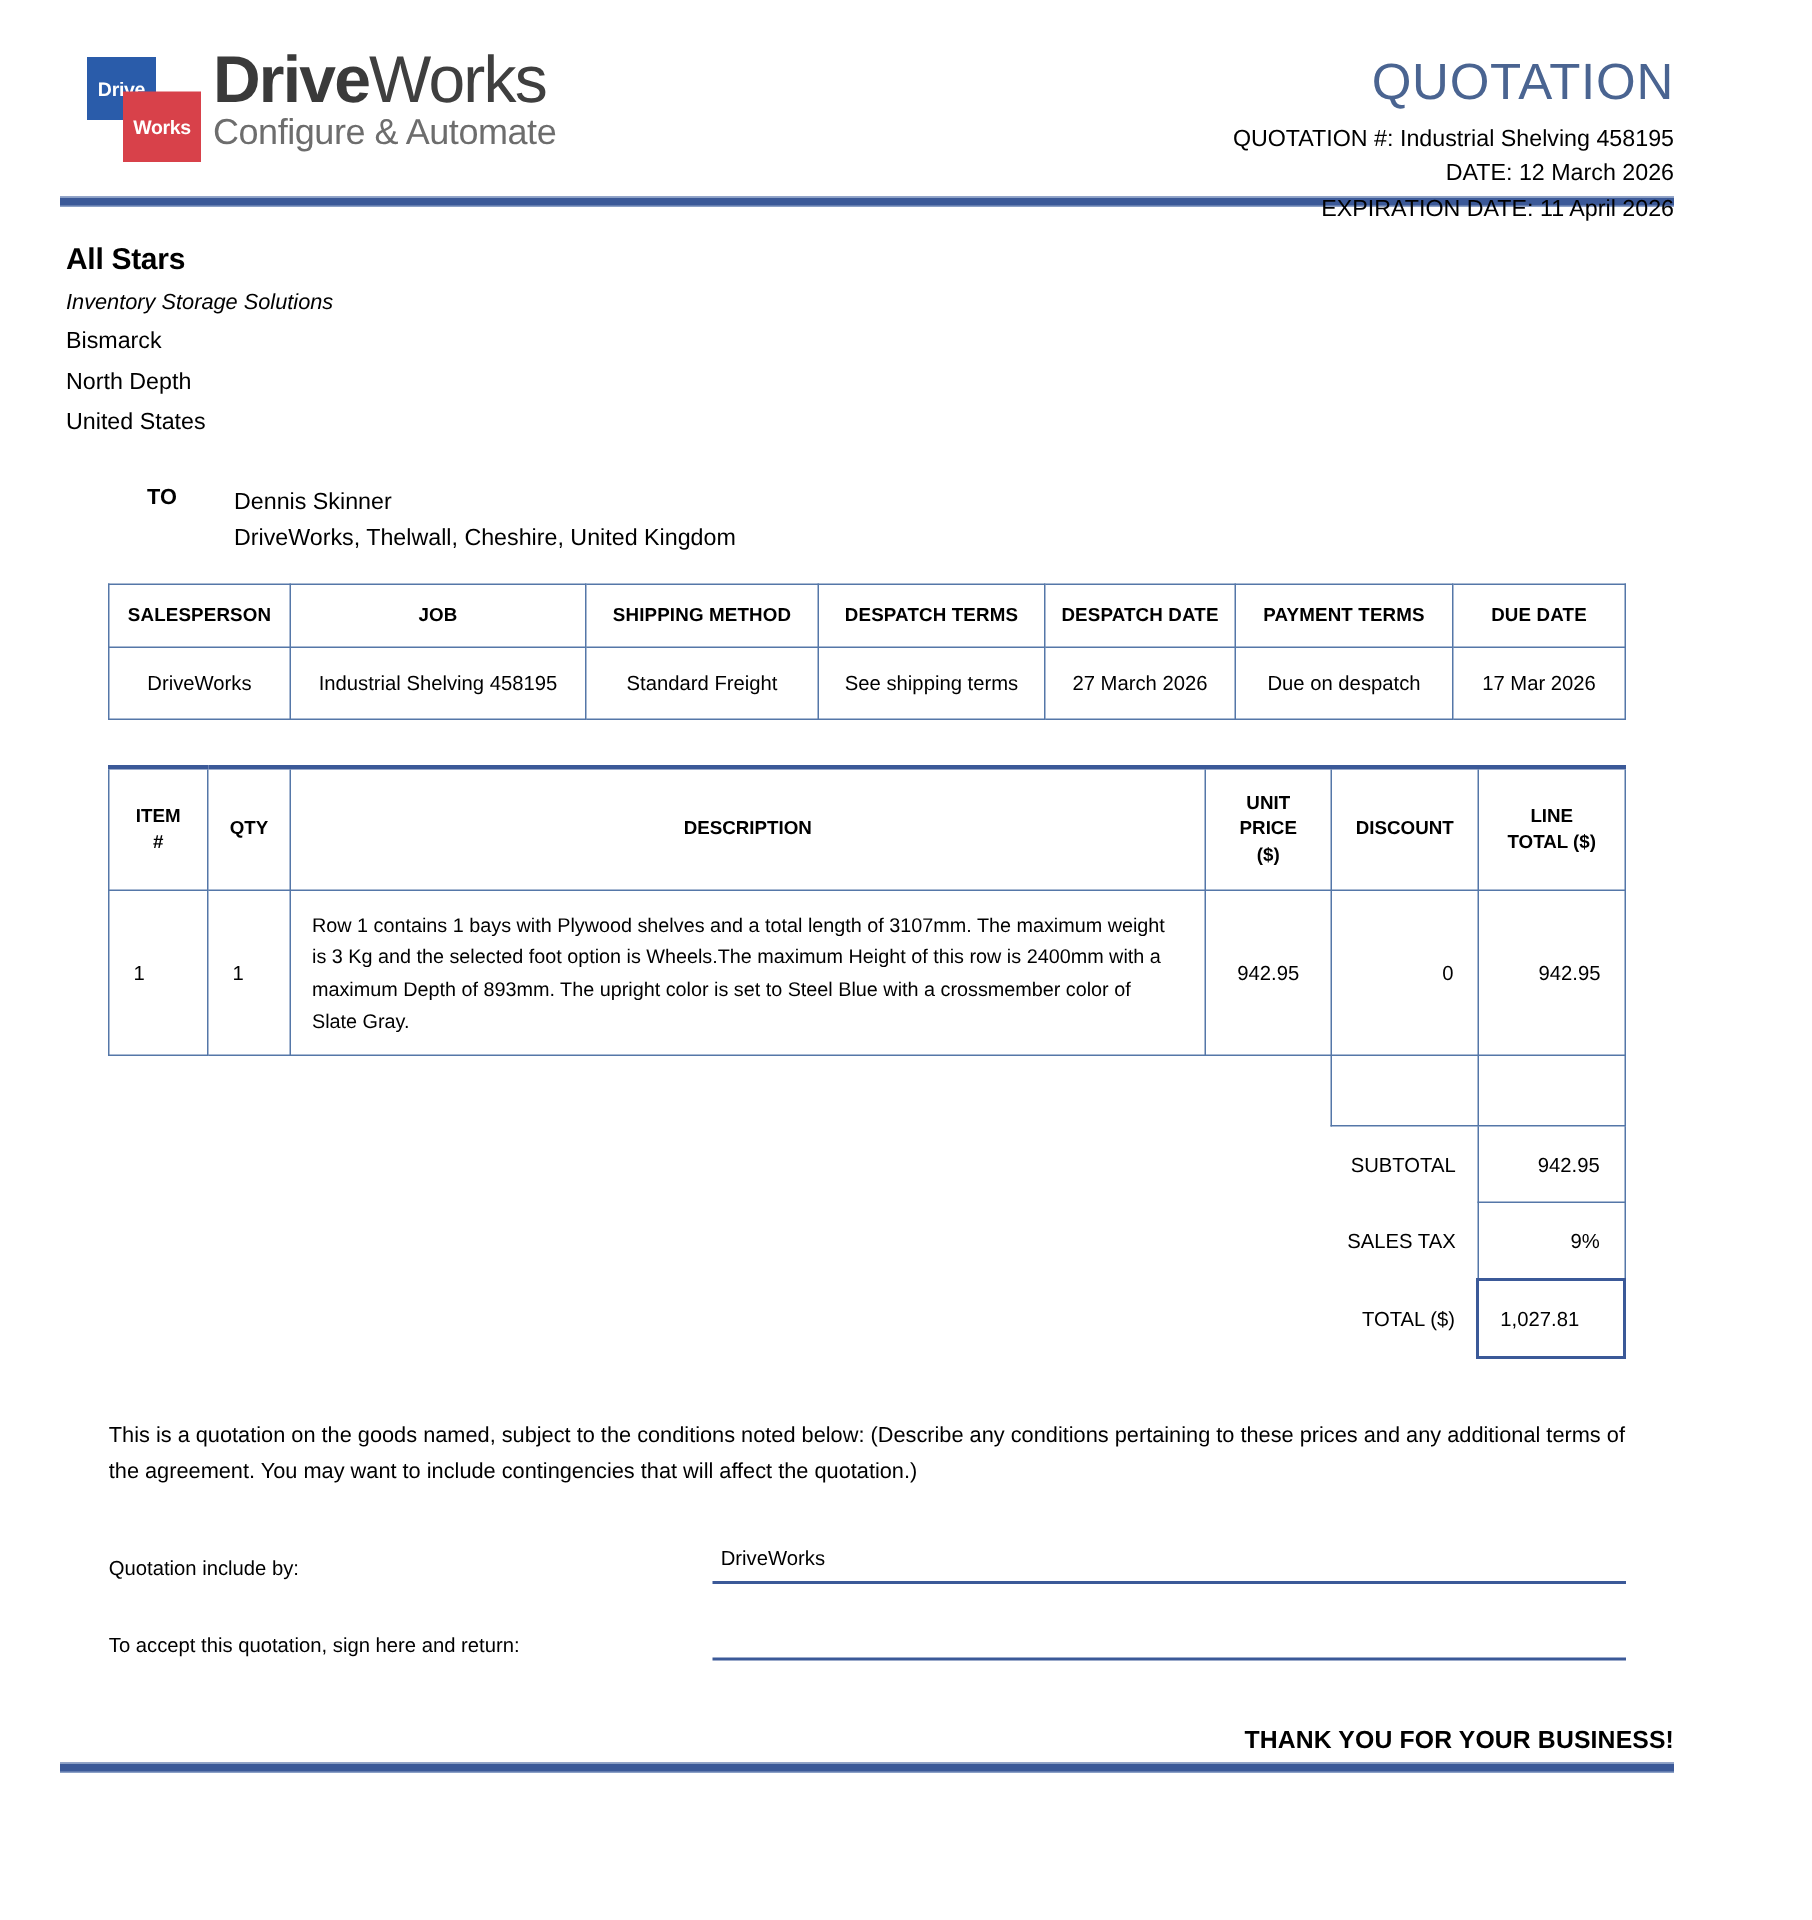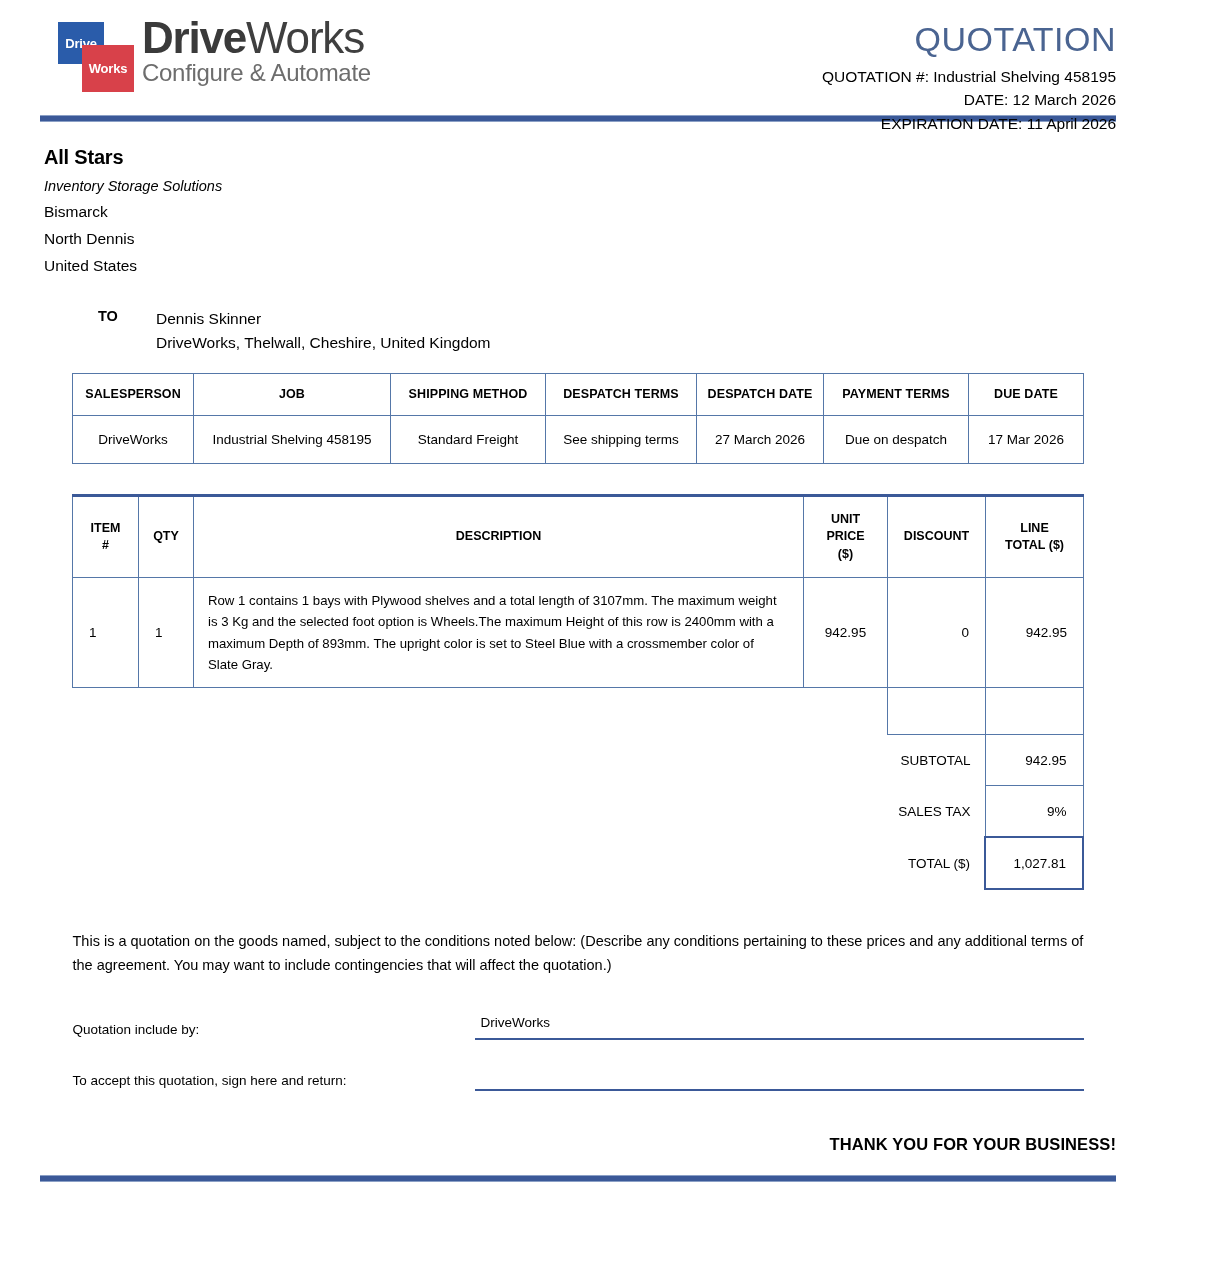--- a/index.html
+++ b/index.html
@@ -12,21 +12,21 @@
     height: 1280px;
     font-family: "Liberation Sans", sans-serif;
     color: #000000;
     -webkit-font-smoothing: antialiased;
   }
   .page {
     position: relative;
     width: 1156px;
     height: 1280px;
     box-sizing: border-box;
-    padding: 0 40px;
+    padding: 16px 40px;
   }
 
   
   .header {
     display: flex;
     align-items: flex-start;
     justify-content: space-between;
     padding-top: 20px;
     height: 112px;
     box-sizing: border-box;
@@ -245,20 +245,21 @@
     text-align: right;
     font-size: 13.5px;
     padding-right: 16px;
     height: 48px;
     border: 1px solid #5577a8;
     border-top: none;
   }
   .t-value.first { border-top: 1px solid #5577a8; }
   .t-value.grand {
     border: 2px solid #3b5998;
+    text-align: center;
   }
 
   
   .terms {
     width: 1011px;
     margin: 40px auto 0 auto;
     font-size: 14.5px;
     line-height: 1.62;
   }
   .sign-block {
@@ -331,21 +332,21 @@
       </div>
     </div>
   </div>
 
   <div class="rule"></div>
 
   <div class="from-block">
     <div class="from-name">All Stars</div>
     <div class="from-tag">Inventory Storage Solutions</div>
     <div class="from-line">Bismarck</div>
-    <div class="from-line">North Dennis</div>
+    <div class="from-line">North Depth</div>
     <div class="from-line">United States</div>
   </div>
 
   <div class="to-block">
     <div class="to-label">TO</div>
     <div class="to-lines">
       <div>Dennis Skinner</div>
       <div>DriveWorks, Thelwall, Cheshire, United Kingdom</div>
     </div>
   </div>

